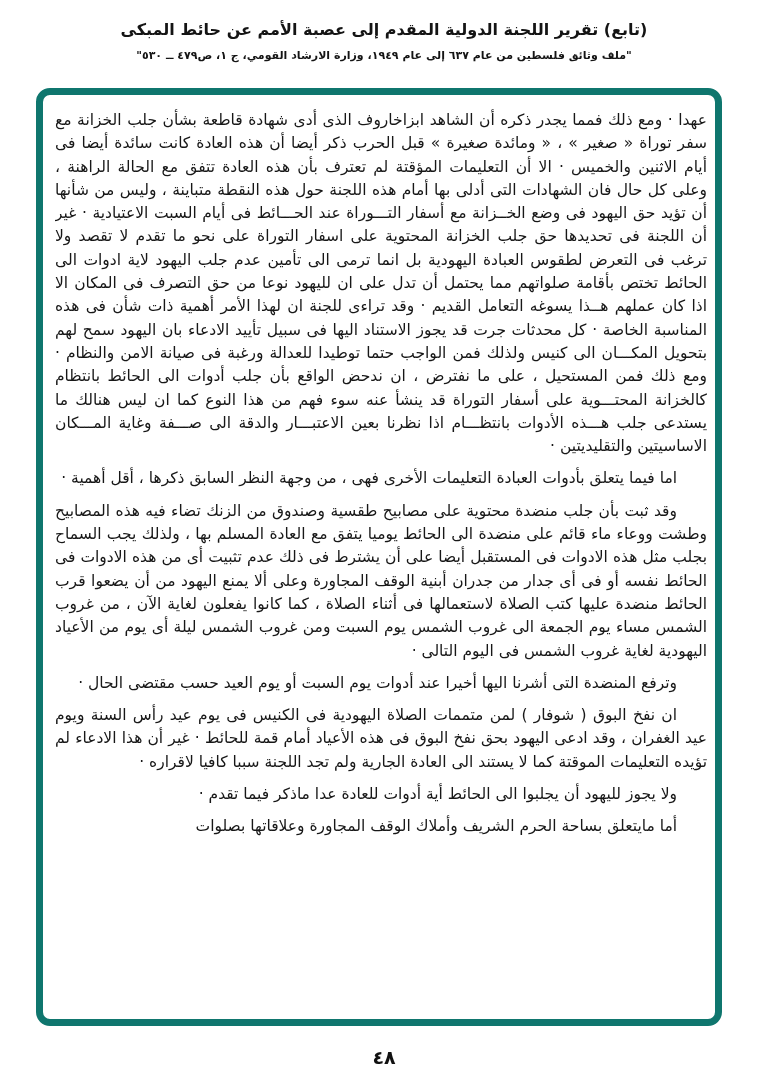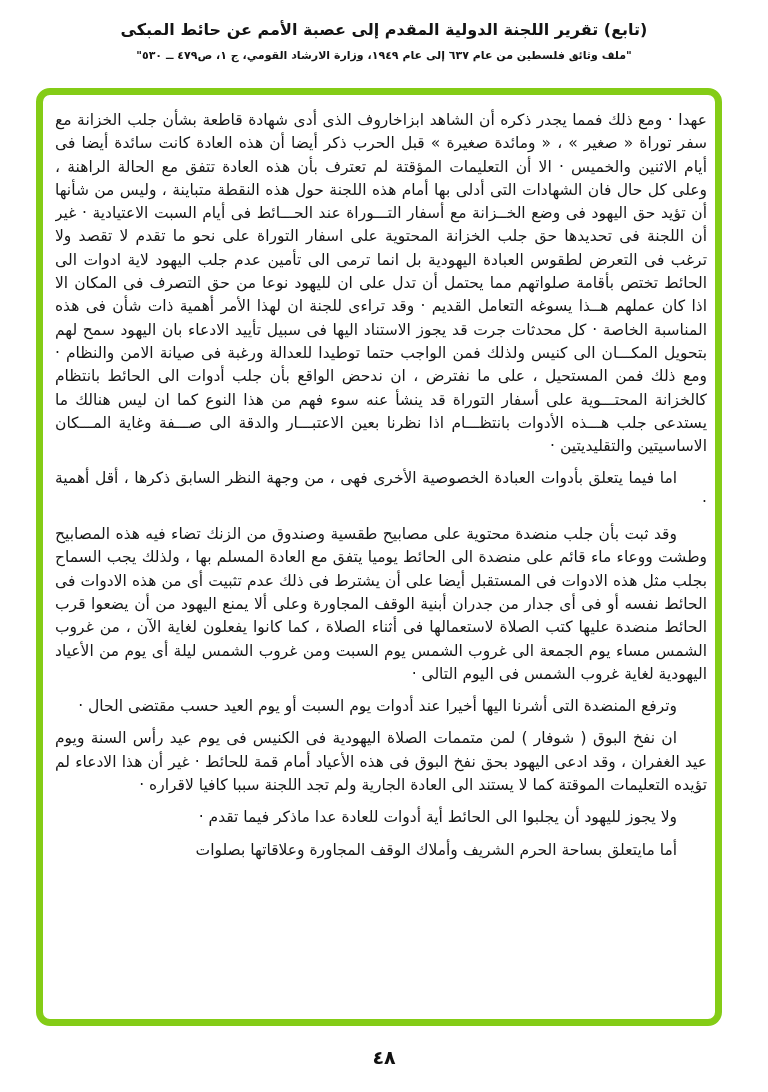--- a/index.html
+++ b/index.html
@@ -7,21 +7,21 @@
   body { font-family:"DejaVu Sans","Liberation Sans",sans-serif; color:#1b1b1b; }
 
   .page { position:relative; width:768px; height:1092px; background:#ffffff; overflow:hidden; }
 
   .header { position:absolute; top:20px; right:0; left:0; text-align:center; direction:rtl; }
   .header .title { font-size:16px; font-weight:700; letter-spacing:0; color:#141414; }
   .header .source { font-size:11px; font-weight:700; margin-top:10px; color:#141414; }
 
   .green-box {
     position:absolute; left:36px; top:88px; width:686px; height:938px;
-    border:7px solid #84cc16; border-radius:14px; background:#ffffff; overflow:hidden;
+    border:7px solid #0f766e; border-radius:14px; background:#ffffff; overflow:hidden;
   }
   .doc-text {
     position:absolute; top:14px; right:8px; left:12px; bottom:6px;
     direction:rtl; text-align:justify;
     font-size:15.5px; line-height:23.3px; color:#171717;
     overflow:hidden;
   }
   .doc-text p { margin:0 0 9px 0; }
   .doc-text p.indent { text-indent:30px; }
 
@@ -36,21 +36,21 @@
 <div class="page">
 
   <div class="header">
     <div class="title">(تابع) تقرير اللجنة الدولية المقدم إلى عصبة الأمم عن حائط المبكى</div>
     <div class="source">"ملف وثائق فلسطين من عام ٦٣٧ إلى عام ١٩٤٩، وزارة الارشاد القومي، ج ١، ص٤٧٩ ــ ٥٣٠"</div>
   </div>
 
   <div class="green-box">
     <div class="doc-text">
       <p>عهدا · ومع ذلك فمما يجدر ذكره أن الشاهد ابزاخاروف الذى أدى شهادة قاطعة بشأن جلب الخزانة مع سفر توراة « صغير » ، « ومائدة صغيرة » قبل الحرب ذكر أيضا أن هذه العادة كانت سائدة أيضا فى أيام الاثنين والخميس · الا أن التعليمات المؤقتة لم تعترف بأن هذه العادة تتفق مع الحالة الراهنة ، وعلى كل حال فان الشهادات التى أدلى بها أمام هذه اللجنة حول هذه النقطة متباينة ، وليس من شأنها أن تؤيد حق اليهود فى وضع الخــزانة مع أسفار التـــوراة عند الحـــائط فى أيام السبت الاعتيادية · غير أن اللجنة فى تحديدها حق جلب الخزانة المحتوية على اسفار التوراة على نحو ما تقدم لا تقصد ولا ترغب فى التعرض لطقوس العبادة اليهودية بل انما ترمى الى تأمين عدم جلب اليهود لاية ادوات الى الحائط تختص بأقامة صلواتهم مما يحتمل أن تدل على ان لليهود نوعا من حق التصرف فى المكان الا اذا كان عملهم هــذا يسوغه التعامل القديم · وقد تراءى للجنة ان لهذا الأمر أهمية ذات شأن فى هذه المناسبة الخاصة · كل محدثات جرت قد يجوز الاستناد اليها فى سبيل تأييد الادعاء بان اليهود سمح لهم بتحويل المكـــان الى كنيس ولذلك فمن الواجب حتما توطيدا للعدالة ورغبة فى صيانة الامن والنظام · ومع ذلك فمن المستحيل ، على ما نفترض ، ان ندحض الواقع بأن جلب أدوات الى الحائط بانتظام كالخزانة المحتـــوية على أسفار التوراة قد ينشأ عنه سوء فهم من هذا النوع كما ان ليس هنالك ما يستدعى جلب هـــذه الأدوات بانتظـــام اذا نظرنا بعين الاعتبـــار والدقة الى صـــفة وغاية المـــكان الاساسيتين والتقليديتين ·</p>
-      <p class="indent">اما فيما يتعلق بأدوات العبادة الخصوصية الأخرى فهى ، من وجهة النظر السابق ذكرها ، أقل أهمية ·</p>
+      <p class="indent">اما فيما يتعلق بأدوات العبادة التعليمات الأخرى فهى ، من وجهة النظر السابق ذكرها ، أقل أهمية ·</p>
       <p class="indent">وقد ثبت بأن جلب منضدة محتوية على مصابيح طقسية وصندوق من الزنك تضاء فيه هذه المصابيح وطشت ووعاء ماء قائم على منضدة الى الحائط يوميا يتفق مع العادة المسلم بها ، ولذلك يجب السماح بجلب مثل هذه الادوات فى المستقبل أيضا على أن يشترط فى ذلك عدم تثبيت أى من هذه الادوات فى الحائط نفسه أو فى أى جدار من جدران أبنية الوقف المجاورة وعلى ألا يمنع اليهود من أن يضعوا قرب الحائط منضدة عليها كتب الصلاة لاستعمالها فى أثناء الصلاة ، كما كانوا يفعلون لغاية الآن ، من غروب الشمس مساء يوم الجمعة الى غروب الشمس يوم السبت ومن غروب الشمس ليلة أى يوم من الأعياد اليهودية لغاية غروب الشمس فى اليوم التالى ·</p>
       <p class="indent">وترفع المنضدة التى أشرنا اليها أخيرا عند أدوات يوم السبت أو يوم العيد حسب مقتضى الحال ·</p>
       <p class="indent">ان نفخ البوق ( شوفار ) لمن متممات الصلاة اليهودية فى الكنيس فى يوم عيد رأس السنة ويوم عيد الغفران ، وقد ادعى اليهود بحق نفخ البوق فى هذه الأعياد أمام قمة للحائط · غير أن هذا الادعاء لم تؤيده التعليمات الموقتة كما لا يستند الى العادة الجارية ولم تجد اللجنة سببا كافيا لاقراره ·</p>
       <p class="indent">ولا يجوز لليهود أن يجلبوا الى الحائط أية أدوات للعادة عدا ماذكر فيما تقدم ·</p>
       <p class="indent">أما مايتعلق بساحة الحرم الشريف وأملاك الوقف المجاورة وعلاقاتها بصلوات</p>
     </div>
   </div>
 
   <div class="page-number">٤٨</div>
 

